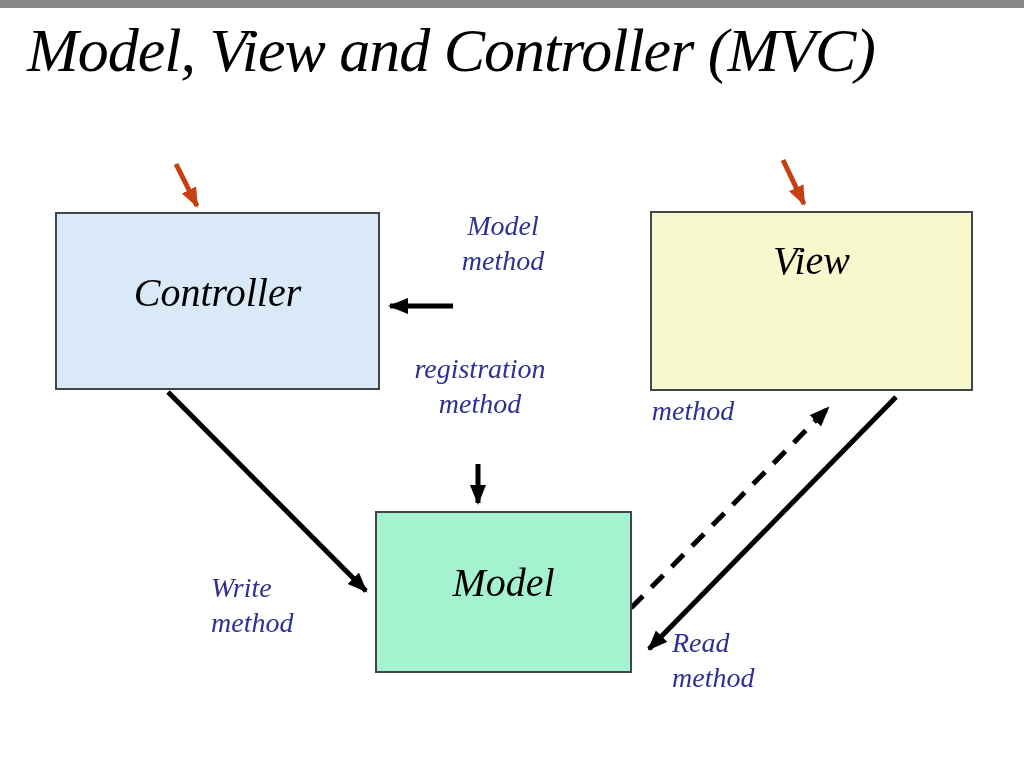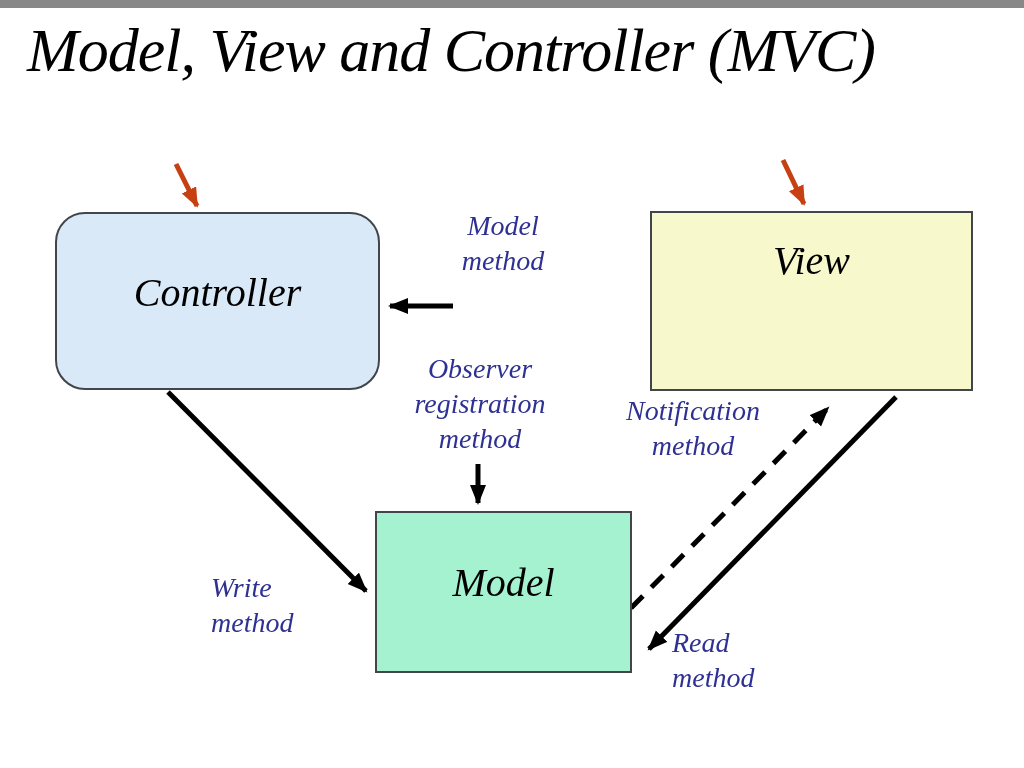--- a/index.html
+++ b/index.html
@@ -26,21 +26,21 @@
     box-sizing: border-box;
   }
   .box-label {
     position: absolute;
     left: 0; right: 0;
     text-align: center;
     font-size: 40px; line-height: 40px;
     color: #000;
     white-space: nowrap;
   }
-  .controller-box { left: 55px;  top: 204px; width: 325px; height: 178px; background: var(--controller_fill, #d9e9f7); border-radius: 30px; }
+  .controller-box { left: 55px;  top: 204px; width: 325px; height: 178px; background: var(--controller_fill, #d9e9f7); }
   .view-box       { left: 650px; top: 203px; width: 323px; height: 180px; background: var(--view_fill, #f8f8cd); }
   .model-box      { left: 375px; top: 503px; width: 257px; height: 162px; background: var(--model_fill, #a5f2d0); }
   .ann {
     position: absolute;
     font-size: 28px; line-height: 35px;
     color: #000;
     white-space: nowrap;
   }
   .ann.blue { color: var(--method_label_blue, #2e3192); }
   .ann.center { text-align: center; width: 200px; }
@@ -104,27 +104,25 @@
   </div>
 
 
 
   <div class="ann blue center model-connection">
     <div>Model</div>
     <div>method</div>
   </div>
 
   <div class="ann blue center observer-registration">
-    <div>Observer</div>
     <div>registration</div>
     <div>method</div>
   </div>
 
   <div class="ann blue center notification">
-    <div>Notification</div>
     <div>method</div>
   </div>
 
   <div class="ann blue write-method">
     <div>Write</div>
     <div>method</div>
   </div>
 
   <div class="ann blue read-method">
     <div>Read</div>

